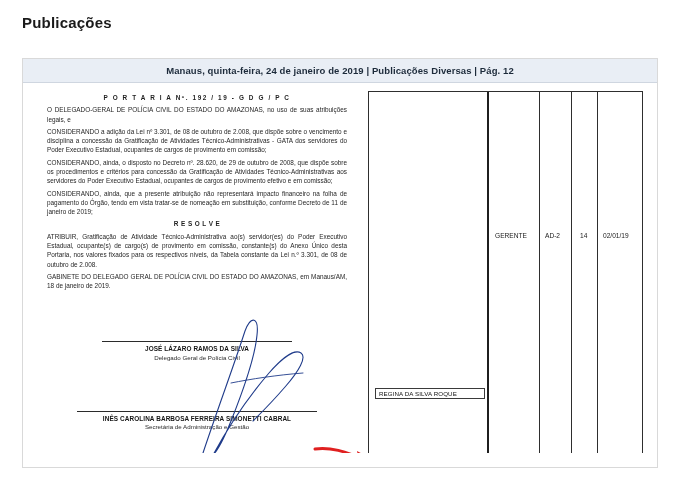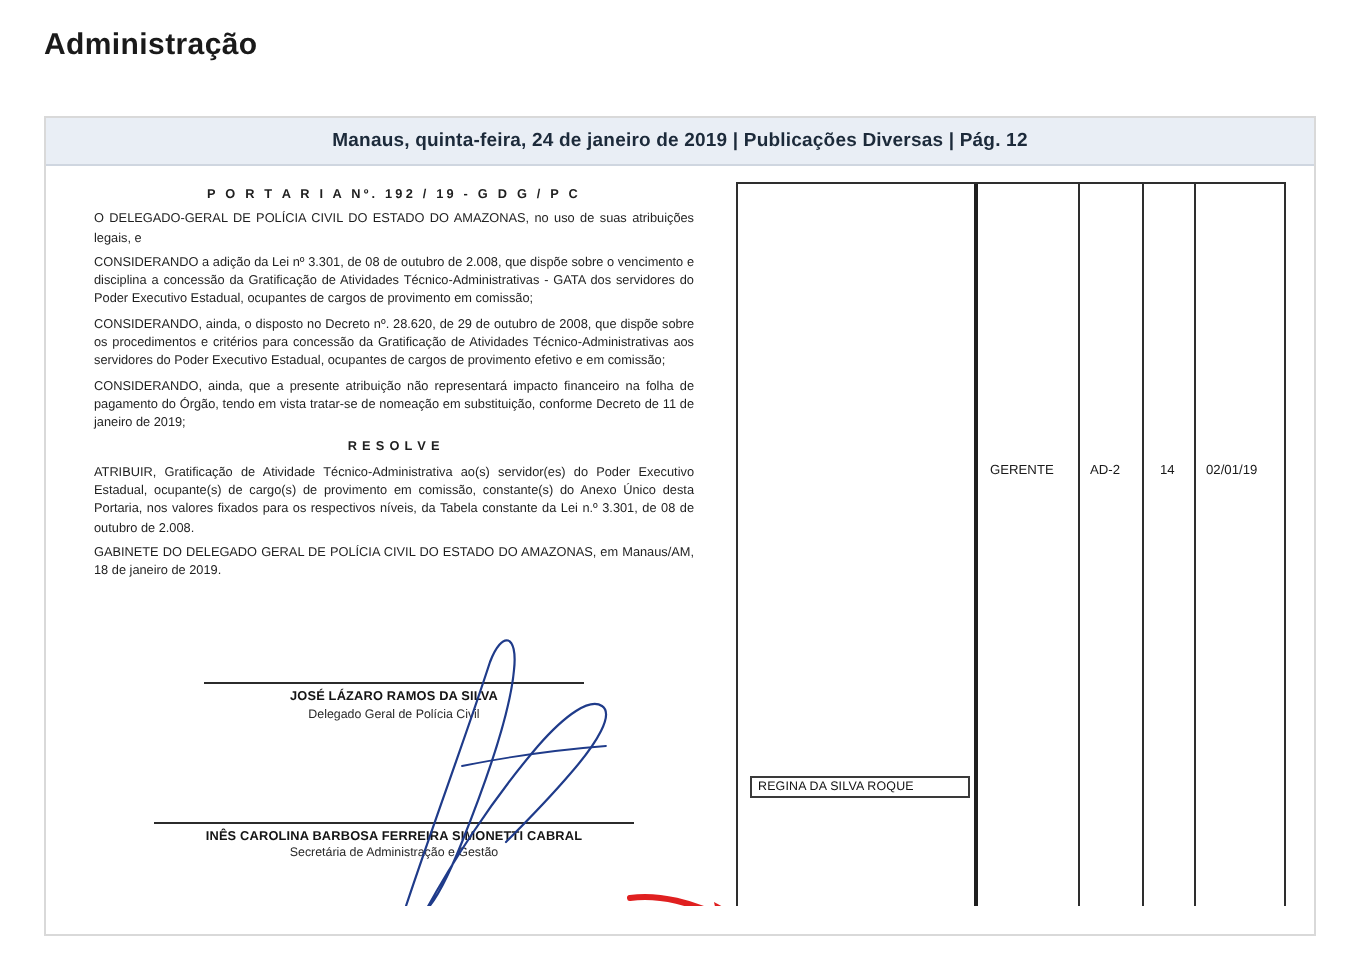--- a/index.html
+++ b/index.html
@@ -173,21 +173,21 @@
     left: 0;
     bottom: 0;
     width: 100%;
     height: 14px;
     background: #ffffff;
   }
 </style>
 </head>
 <body>
 
-<div class="page-title">Administração</div>
+<div class="page-title">Publicações</div>
 
 <div class="doc-frame">
 
   <div class="doc-header">
     <span class="doc-header-text">Manaus, quinta-feira, 24 de janeiro de 2019 | Publicações Diversas | Pág. 12</span>
   </div>
 
   <div class="doc-body">
 
     <div class="text-col">

